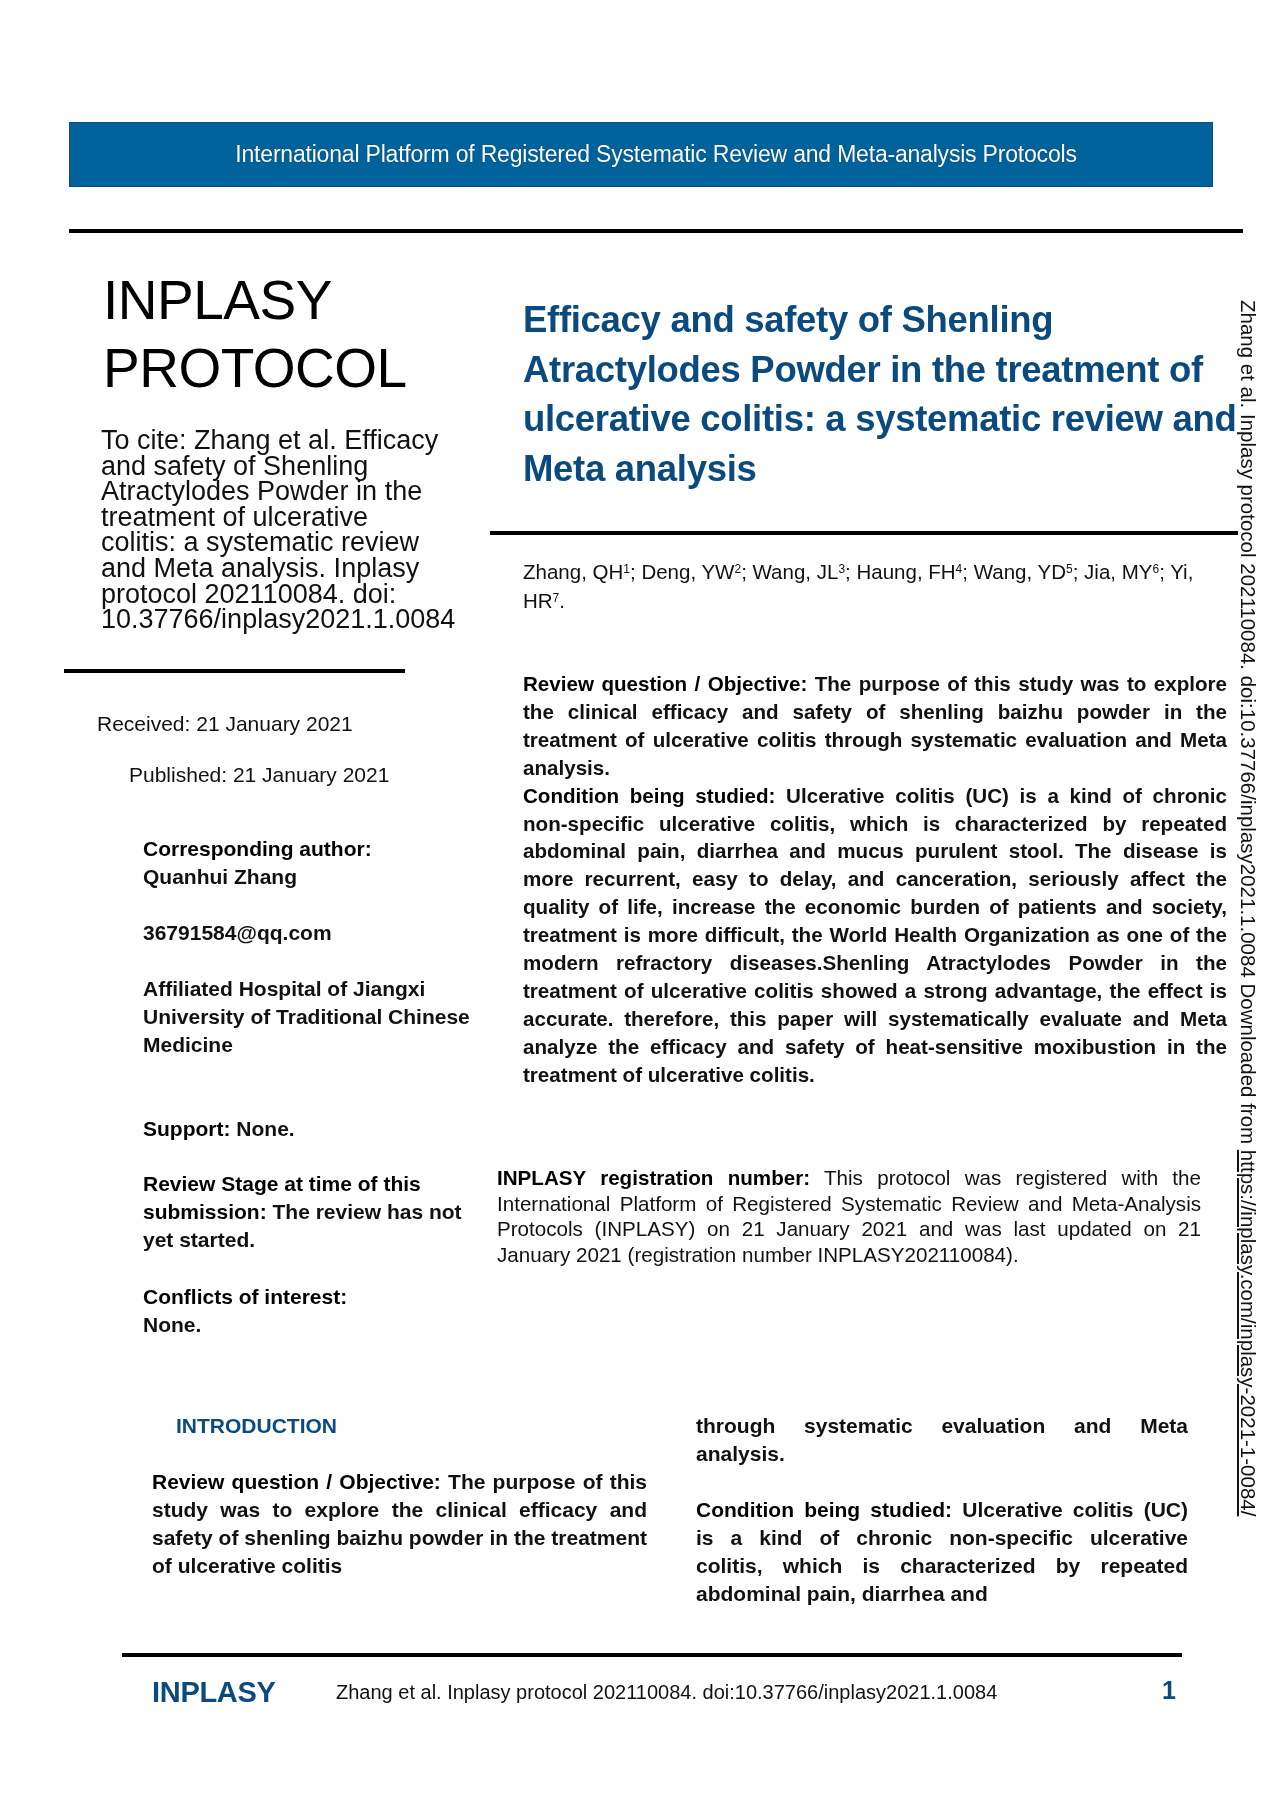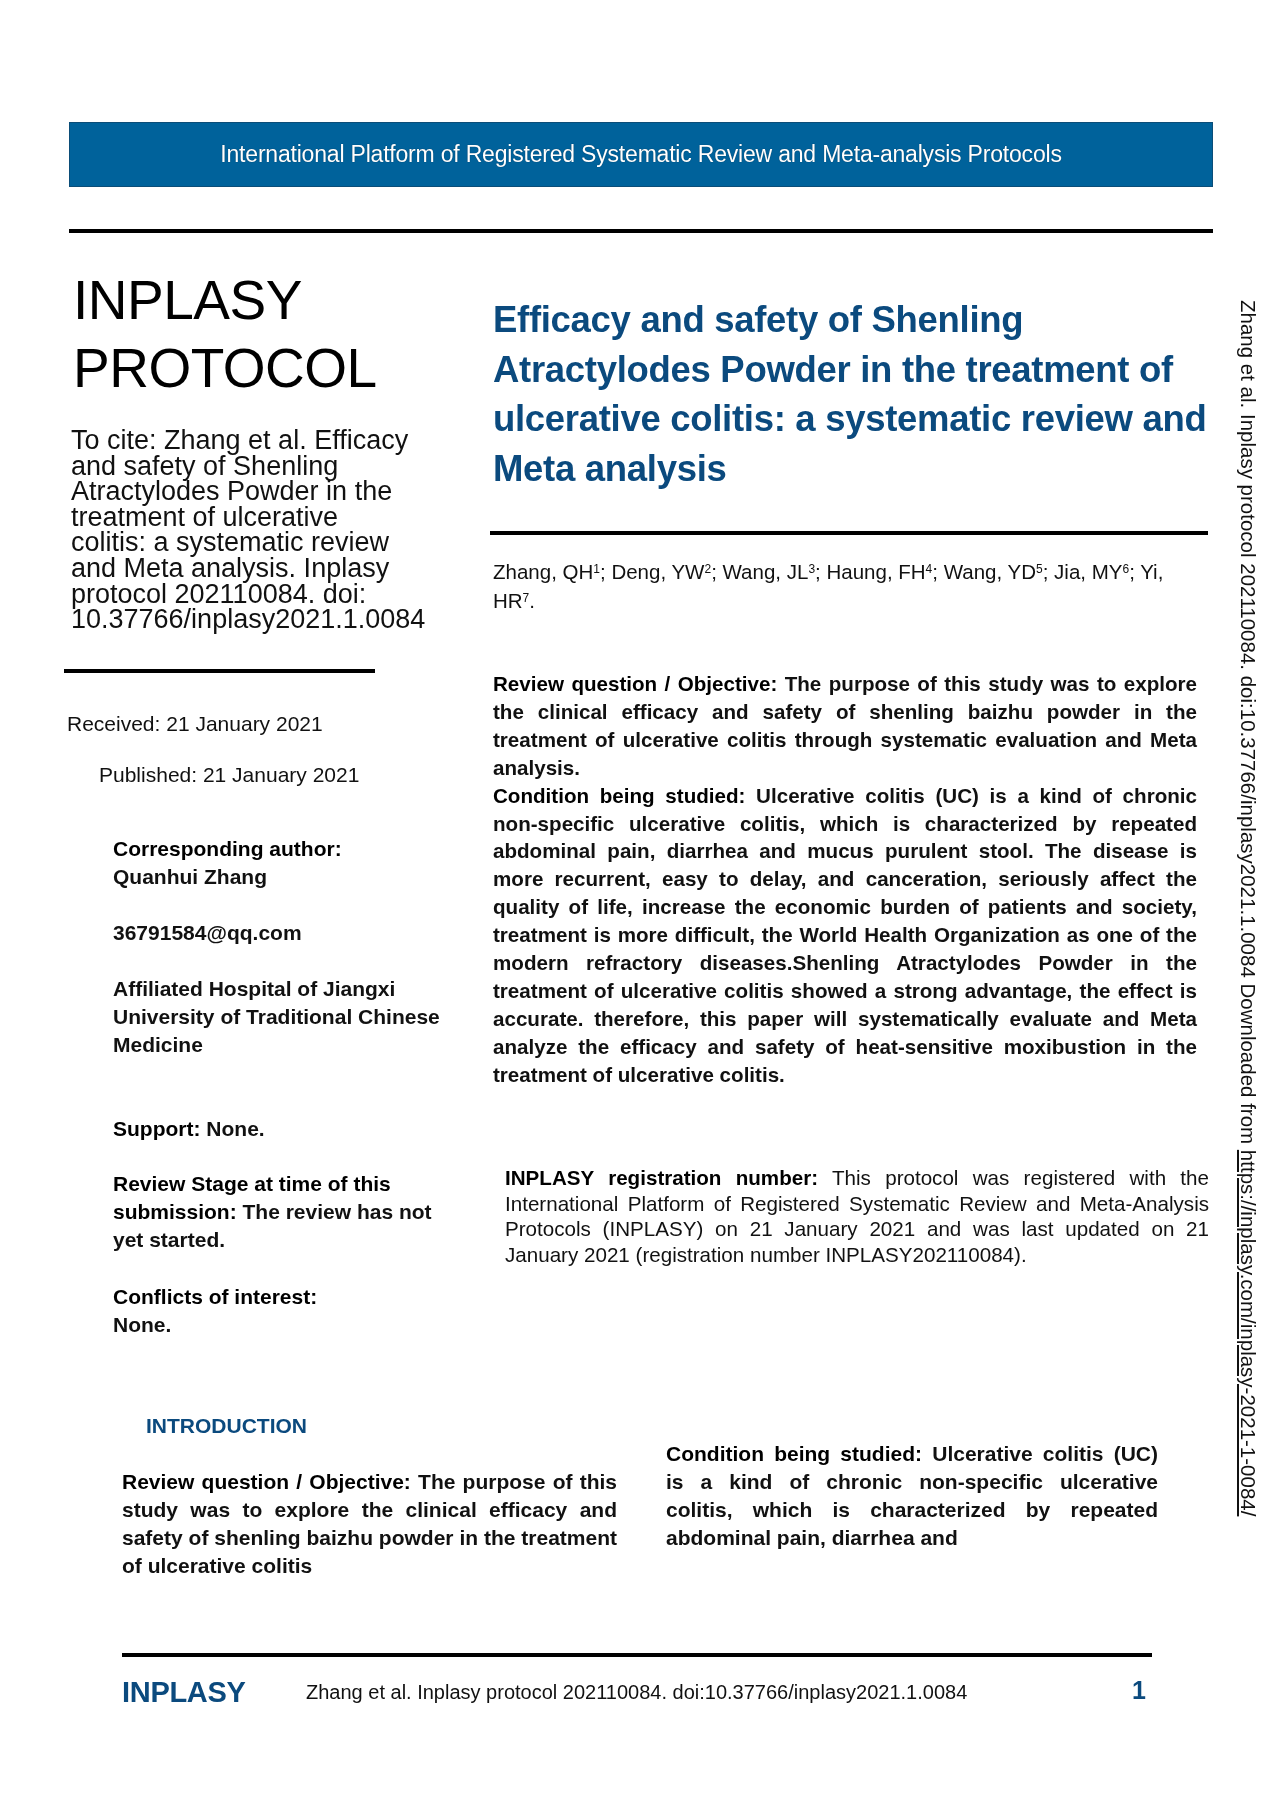--- a/index.html
+++ b/index.html
@@ -1,30 +1,30 @@
 <!DOCTYPE html>
 <html><head>
 <meta charset="utf-8">
 <style>
   html, body { margin:0; padding:0; background:#ffffff; }
   body { width:1273px; height:1800px; position:relative; overflow:hidden; font-family:"Liberation Sans", sans-serif; color:#111; }
-  .abs { position:absolute; }
+  .abs { position:absolute;padding-left:30px; }
   .banner { left:69px; top:122px; width:1144px; height:65px; background:#00629b; border:1px solid #0b4d78; box-sizing:border-box; display:flex; align-items:center; justify-content:center; }
   .banner span { color:#fff; font-size:23px; letter-spacing:-0.2px; text-shadow:0 0 1px #06324f; }
   .rule { background:#000; }
   .big-title { left:73px; top:266px; font-size:55px; line-height:68px; color:#000; letter-spacing:-0.5px; }
   .cite { left:71px; top:428px; width:340px; font-size:27px; line-height:25.6px; color:#111; }
   .dates { left:67px; font-size:21px; color:#111; }
   .side { left:73px; width:340px; font-size:21px; line-height:28px; font-weight:bold; color:#111;margin-left:40px; }
   .blue { color:#000000; }
   .title { left:493px; top:295px; width:720px; font-size:36.5px; line-height:49.5px; font-weight:bold; color:#0b4a7e; letter-spacing:-0.3px; }
   .authors { left:493px; top:557px; width:715px; font-size:20.5px; line-height:29px; color:#111; }
   .authors sup { font-size:12px; vertical-align:6px; line-height:0; }
   .body-block { left:493px; width:704px; font-size:20.6px; line-height:27.9px; font-weight:bold; text-align:justify; color:#111; }
-  .reg { left:505px; top:1165px; width:704px; font-size:20.6px; line-height:25.6px; text-align:justify; color:#111; }
+  .reg { left:467px; top:1165px; width:704px; font-size:20.6px; line-height:25.6px; text-align:justify; color:#111; }
   .col { font-size:21px; line-height:28px; font-weight:bold; text-align:justify; color:#111; }
   .intro-head { left:122px; top:1414px; font-size:21px; font-weight:bold; color:#0b4a7e;margin-left:24px; }
   .footer-brand { left:122px; top:1676px; font-size:29px; font-weight:bold; color:#0b4a7e; letter-spacing:-0.3px; }
   .footer-text { left:306px; top:1681px; font-size:20px; color:#111; }
   .page-num { left:1132px; top:1676px; font-size:25px; font-weight:bold; color:#0b4a7e; }
   .vertical { left:1232px; top:300px; width:30px; height:1290px; }
   .vertical div { position:absolute; left:0; top:0; transform-origin:0 0; transform:translate(28px,0) rotate(90deg); white-space:nowrap; font-size:20.5px; color:#111; width:1290px; }
   .vertical .link { text-decoration:underline; }
 </style>
 </head>
@@ -99,20 +99,21 @@
   <span class="blue" style="font-weight:bold;">INPLASY registration number:</span><span> This protocol was registered with the International Platform of Registered Systematic Review and Meta-Analysis Protocols (INPLASY) on 21 January 2021 and was last updated on 21 January 2021 (registration number INPLASY202110084).</span>
 </div>
 
 <div class="abs intro-head">INTRODUCTION</div>
 
 <div class="abs col" style="left:122px; top:1468px; width:495px;">
   <span class="blue">Review question / Objective:</span><span> The purpose of this study was to explore the clinical efficacy and safety of shenling baizhu powder in the treatment of ulcerative colitis</span>
 </div>
 
 <div class="abs col" style="left:666px; top:1412px; width:492px;">
+  <div>through systematic evaluation and Meta analysis.</div>
   <div style="margin-top:28px;">
     <span class="blue">Condition being studied:</span><span> Ulcerative colitis (UC) is a kind of chronic non-specific ulcerative colitis, which is characterized by repeated abdominal pain, diarrhea and</span>
   </div>
 </div>
 
 <div class="abs rule" style="left:122px; top:1653px; width:1030px; height:4px;"></div>
 <div class="abs footer-brand">INPLASY</div>
 <div class="abs footer-text">Zhang et al. Inplasy protocol 202110084. doi:10.37766/inplasy2021.1.0084</div>
 <div class="abs page-num">1</div>
 

